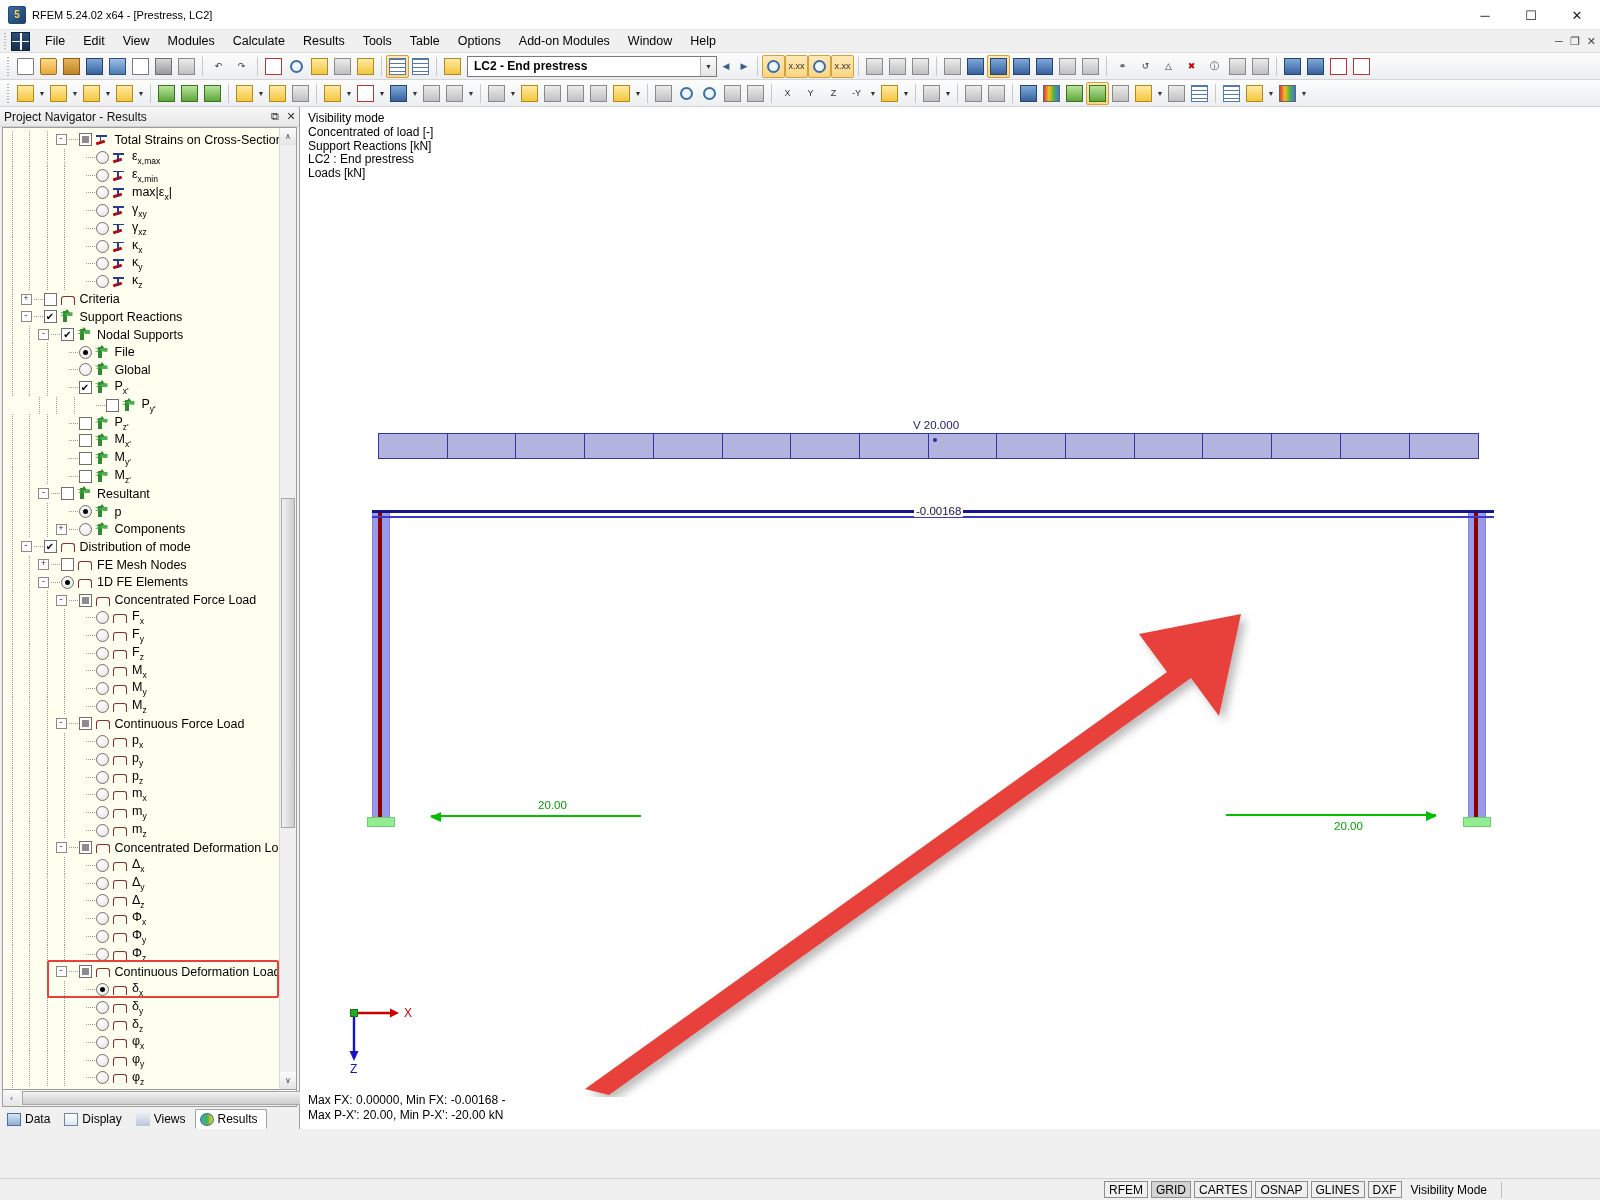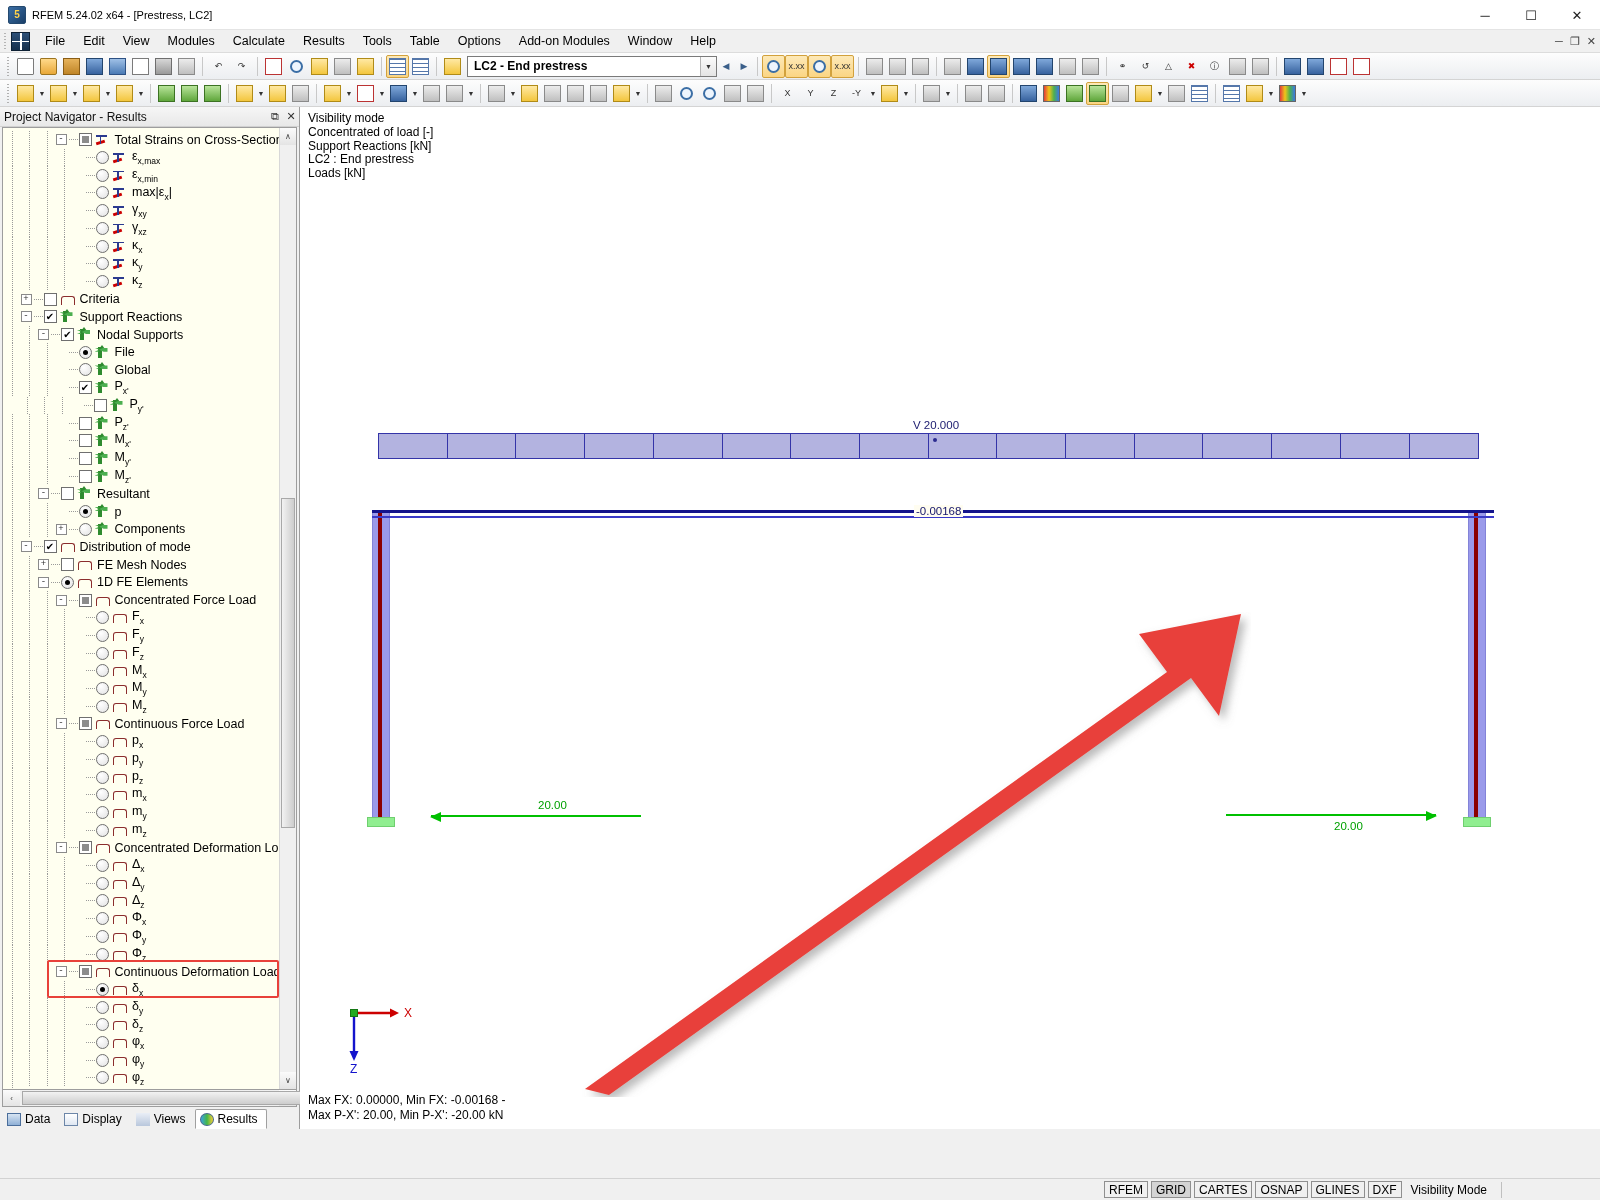--- a/index.html
+++ b/index.html
@@ -795,21 +795,21 @@
             <div class="tindent dotted" style="width: 17.5px;"></div>
             <div class="tindent dotted" style="width: 17.5px;"></div>
             <div class="exp-spacer"></div>
             <div class="dots"></div>
             <div class="chk">✔</div>
             <div class="ticon sup">
               <span class="sarr"></span>
             </div>
             <span class="tlabel">P<sub>x'</sub></span>
           </div>
-          <div class="tnode" style="position: absolute; left: 4px; right: 0px; top: 268.5px; padding-left: 11px;">
+          <div class="tnode" style="position: absolute; left: 16px; right: 0px; top: 268.5px; padding-left: 11px;">
             <div class="tindent dotted" style="width: 17.5px;"></div>
             <div class="tindent dotted" style="width: 17.5px;"></div>
             <div class="tindent dotted" style="width: 17.5px;"></div>
             <div class="exp-spacer"></div>
             <div class="dots"></div>
             <div class="chk"></div>
             <div class="ticon sup">
               <span class="sarr"></span>
             </div>
             <span class="tlabel">P<sub>y'</sub></span>

